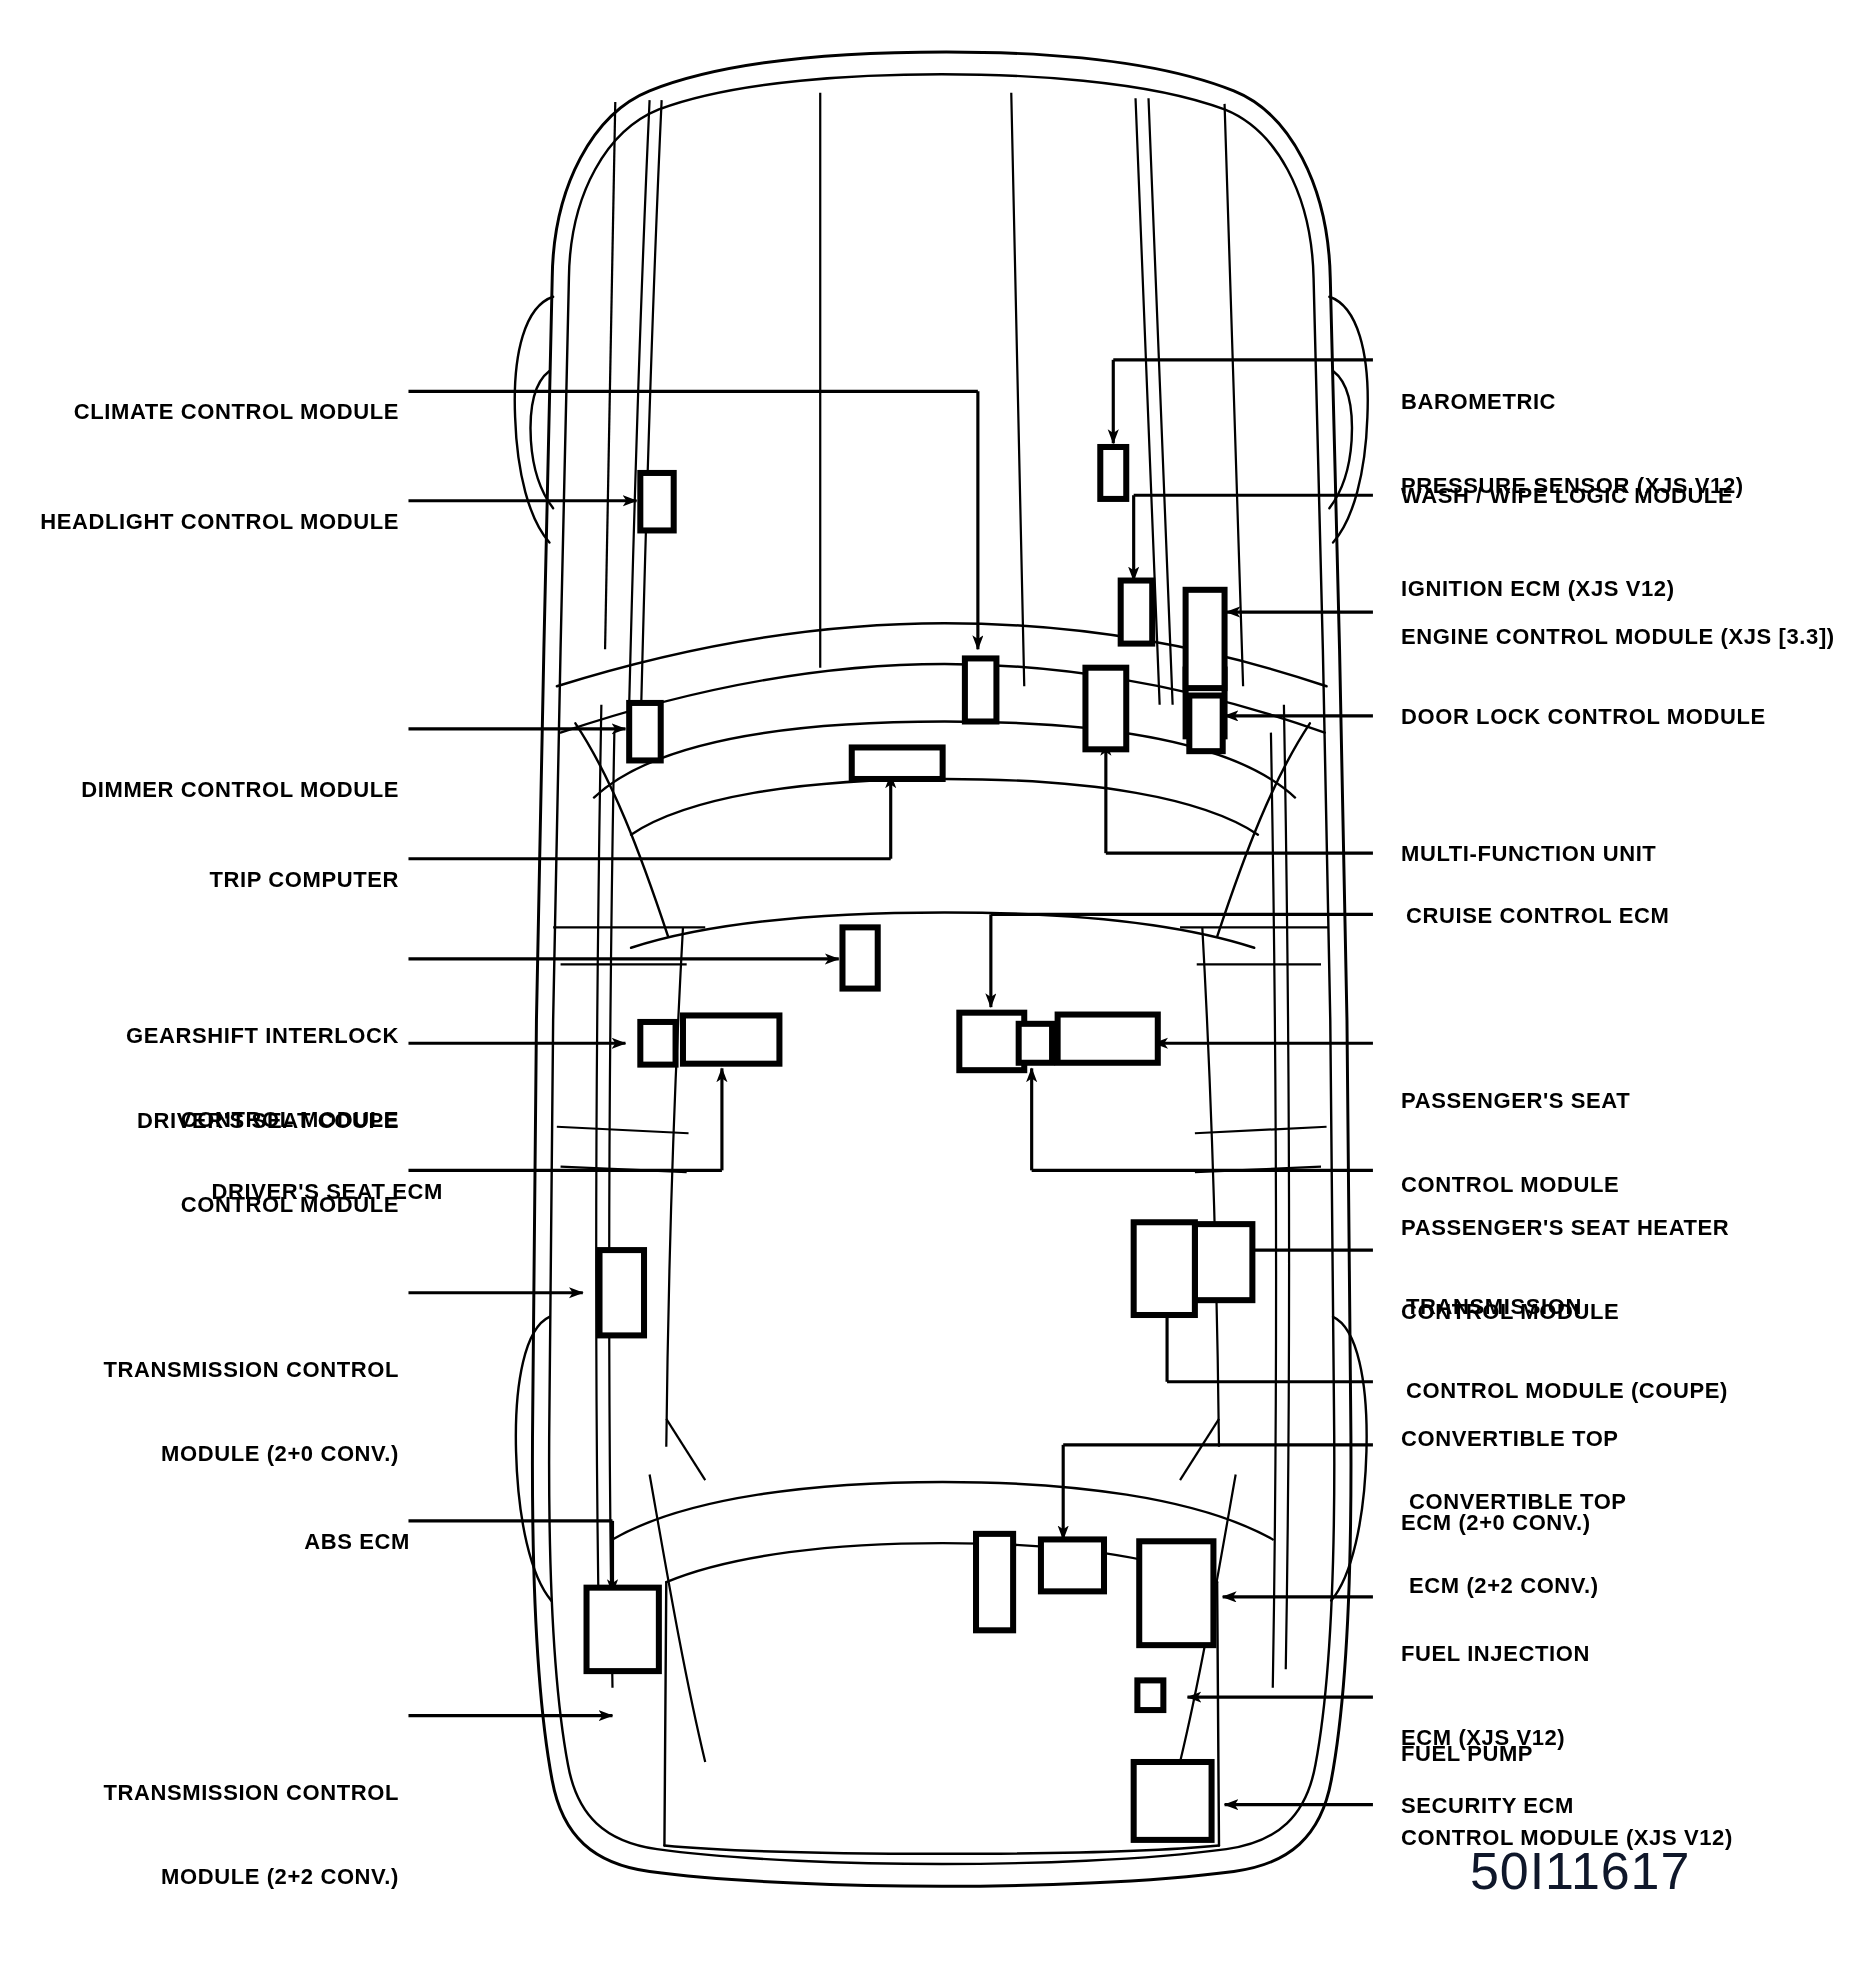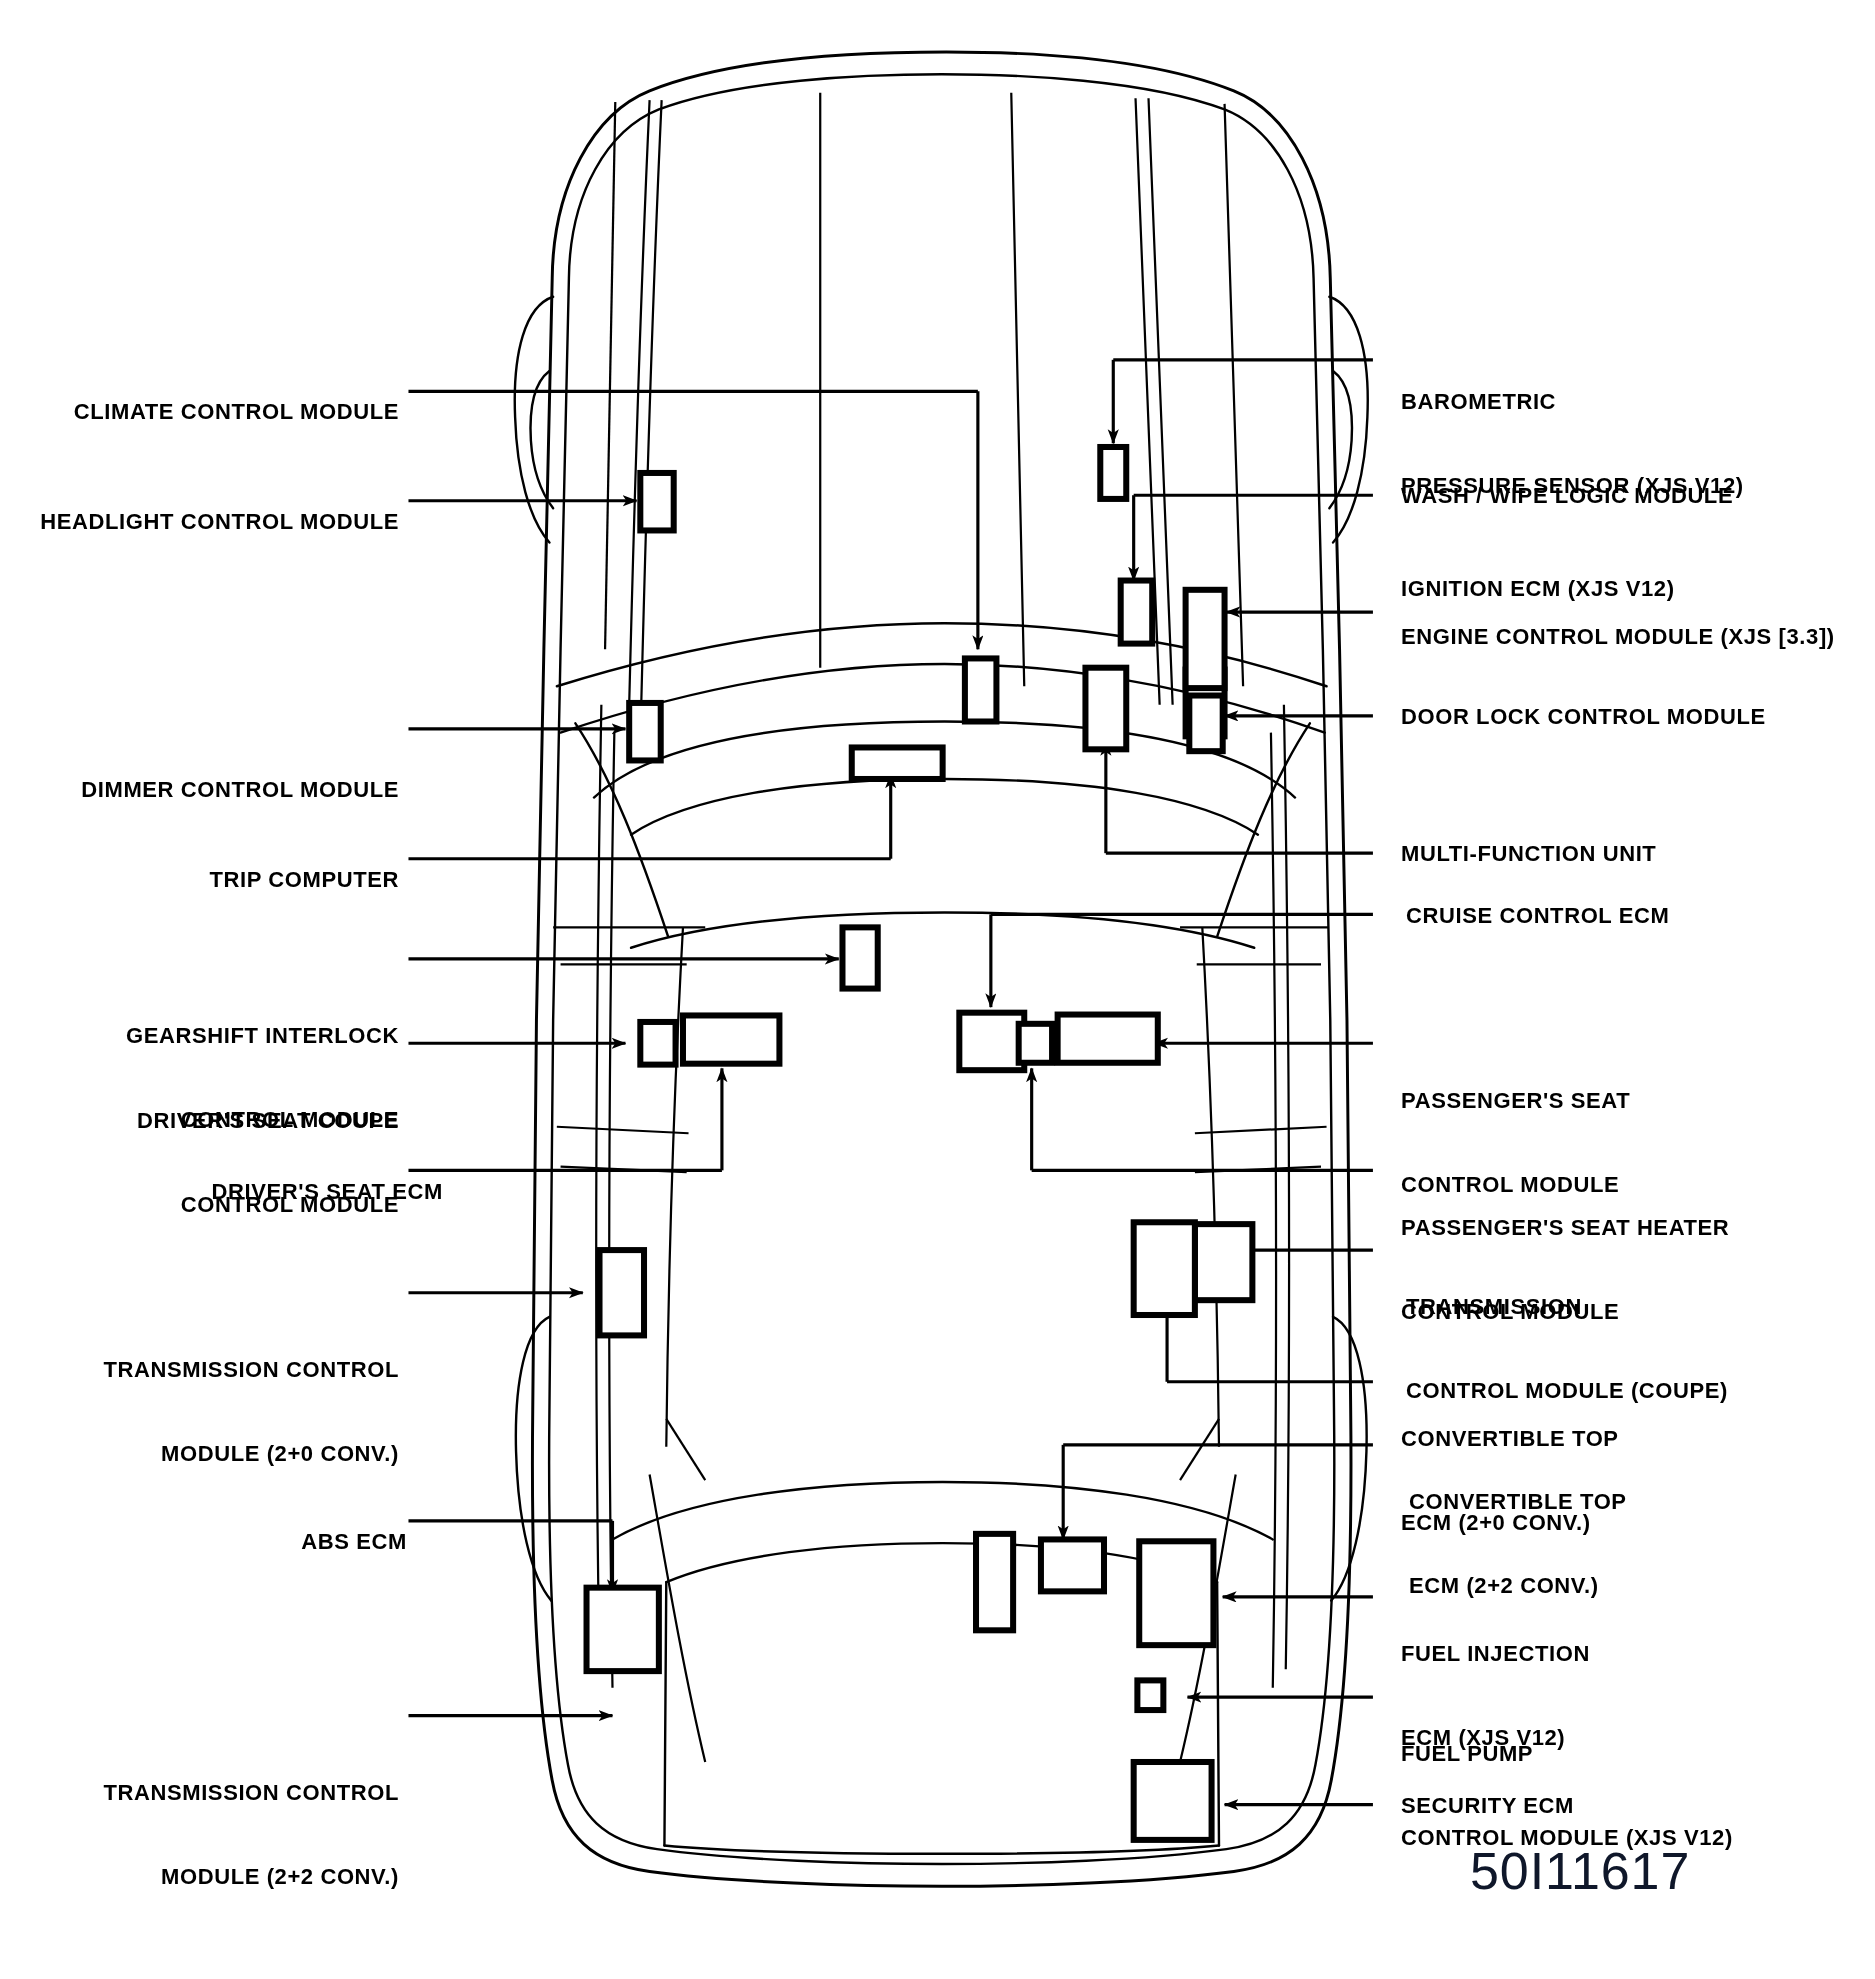--- a/index.html
+++ b/index.html
@@ -267,21 +267,21 @@
     <div>CONTROL MODULE</div>
   </div>
 
   <div class="lbl left" style="left:0px;top:1158px;width:399px;padding-left:44px;"><span>DRIVER'S SEAT ECM</span></div>
 
   <div class="lbl left" style="left:0px;top:1280px;width:399px;">
     <div>TRANSMISSION CONTROL</div>
     <div>MODULE (2+0 CONV.)</div>
   </div>
 
-  <div class="lbl left" style="left:8px;top:1508px;width:399px;"><span>ABS ECM</span></div>
+  <div class="lbl left" style="left:0px;top:1508px;width:399px;padding-left:11px;"><span>ABS ECM</span></div>
 
   <div class="lbl left" style="left:0px;top:1703px;width:399px;">
     <div>TRANSMISSION CONTROL</div>
     <div>MODULE (2+2 CONV.)</div>
   </div>
 
   <div class="lbl right" style="left:1391px;top:332px;width:482px;">
     <div>BAROMETRIC</div>
     <div>PRESSURE SENSOR (XJS V12)</div>
   </div>

